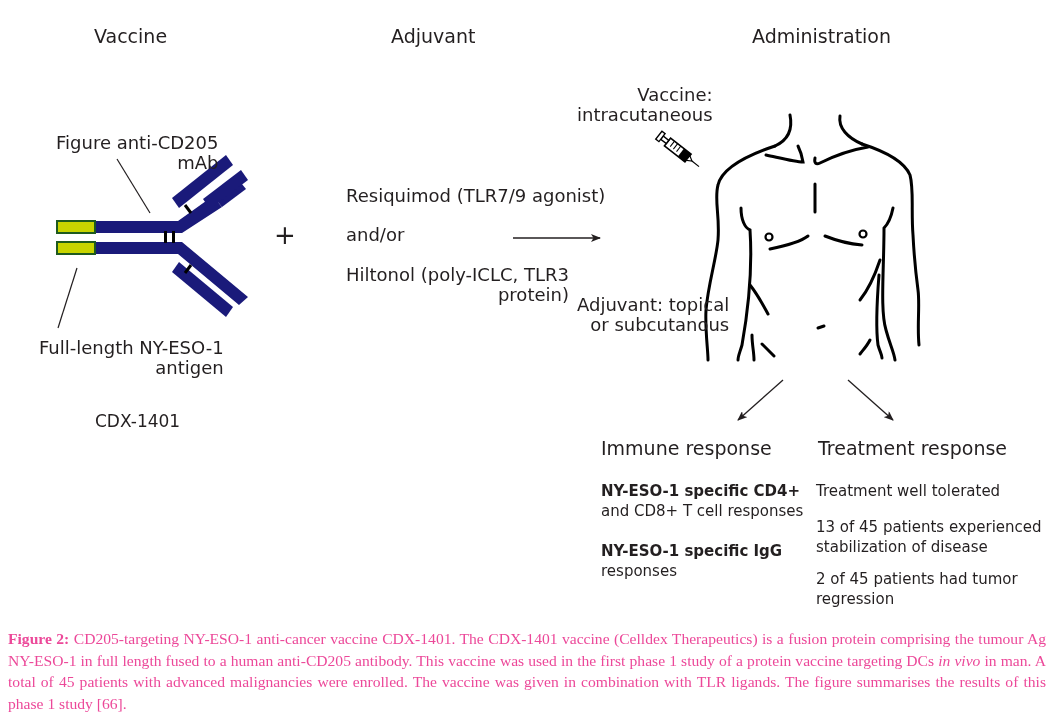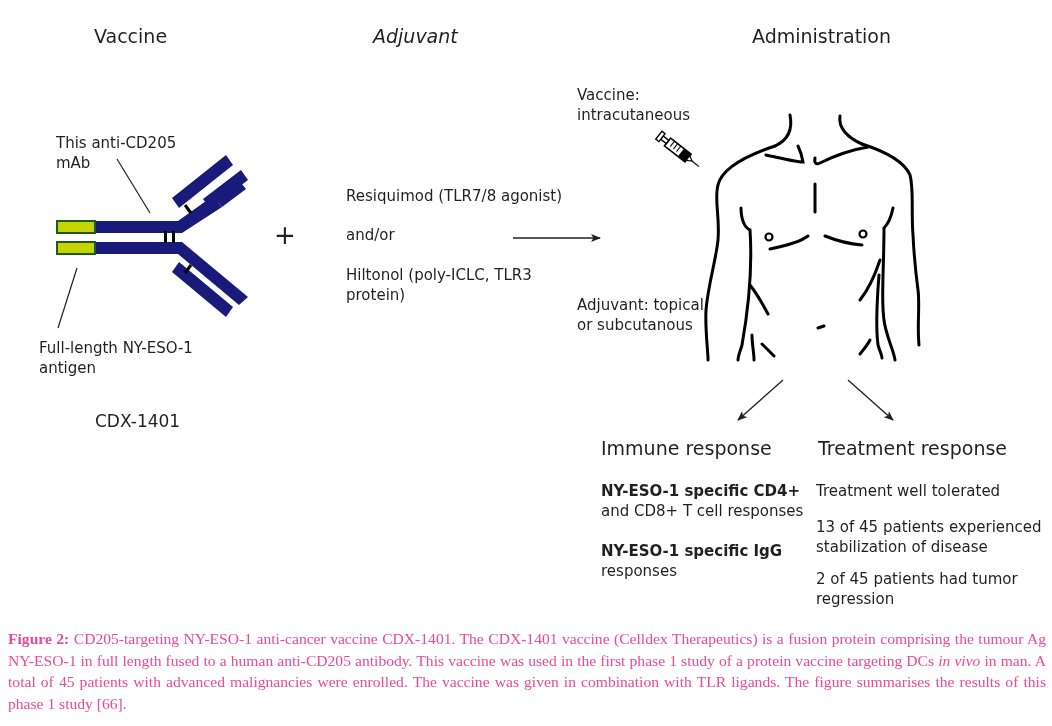--- a/index.html
+++ b/index.html
@@ -1,36 +1,36 @@
 <!DOCTYPE html>
 <html><head>
 <meta charset="utf-8">
 <style>
   html, body { margin: 0; padding: 0; background: #ffffff; }
   body { width: 1052px; height: 726px; position: relative; overflow: hidden;
          font-family: "DejaVu Sans", sans-serif; color: #231f20; }
   .abs { position: absolute; }
   .hdr { font-size: 19px; white-space: nowrap; }
-  .lbl { font-size: 15px; line-height: 20px; white-space: pre-line; }
+  .lbl { font-size: 18px; line-height: 20px; white-space: pre-line; text-align: right; }
   .resp-title { font-size: 19px; white-space: nowrap; }
   .resp-item { font-size: 15px; line-height: 20px; white-space: pre-line; }
   .bold { font-weight: bold; }
   .plus { font-size: 26px; }
   svg.full { position: absolute; left: 0; top: 0; }
   .caption { position: absolute; left: 8px; top: 628px; width: 1038px;
              font-family: "Liberation Serif", "DejaVu Serif", serif;
              font-size: 15.6px; line-height: 21.5px; text-align: justify;
              color: #ec4899; }
   .caption b { font-weight: bold; }
 </style>
 </head>
 <body>
 
 <div class="abs hdr" style="left:94px; top:25px;">Vaccine</div>
-<div class="abs hdr" style="left:373px; top:25px;font-style:italic;">Adjuvant</div>
+<div class="abs hdr" style="left:391px; top:25px;">Adjuvant</div>
 <div class="abs hdr" style="left:752px; top:25px;text-align:center;">Administration</div>
 
 <svg class="full" width="1052" height="626" viewBox="0 0 1052 626">
   <defs>
     <marker id="arrowhead" markerWidth="10" markerHeight="8" refX="9" refY="4" orient="auto" markerUnits="userSpaceOnUse">
       <path d="M0,0 L10,4 L0,8 L2.5,4 Z" fill="#231f20"></path>
     </marker>
   </defs>
 
   <g>
@@ -102,29 +102,29 @@
     <path d="M818,328 L824,326"></path>
 
     <path d="M762,344 C766,348 770,352 774,356"></path>
     <path d="M870,340 C867,346 863,350 860,354"></path>
   </g>
 
   <line x1="783" y1="380" x2="738" y2="420" stroke="#231f20" stroke-width="1.3" marker-end="url(#arrowhead)"></line>
   <line x1="848" y1="380" x2="893" y2="420" stroke="#231f20" stroke-width="1.3" marker-end="url(#arrowhead)"></line>
 </svg>
 
-<div class="abs lbl" style="left:56px; top:133px;">This anti-CD205
+<div class="abs lbl" style="left:56px; top:133px;">Figure anti-CD205
 mAb</div>
 <div class="abs lbl" style="left:39px; top:338px;">Full-length NY-ESO-1
 antigen</div>
 <div class="abs" style="left:95px; top:411px; font-size:17px;">CDX-1401</div>
 
 <div class="abs plus" style="left:274px; top:220px;">+</div>
 
-<div class="abs lbl" style="left:346px; top:186px;">Resiquimod (TLR7/8 agonist)</div>
+<div class="abs lbl" style="left:346px; top:186px;">Resiquimod (TLR7/9 agonist)</div>
 <div class="abs lbl" style="left:346px; top:225px;">and/or</div>
 <div class="abs lbl" style="left:346px; top:265px;">Hiltonol (poly-ICLC, TLR3
 protein)</div>
 
 <div class="abs lbl" style="left:577px; top:85px;">Vaccine:
 intracutaneous</div>
 <div class="abs lbl" style="left:577px; top:295px;">Adjuvant: topical
 or subcutanous</div>
 
 <div class="abs resp-title" style="left:601px; top:437px;">Immune response</div>

